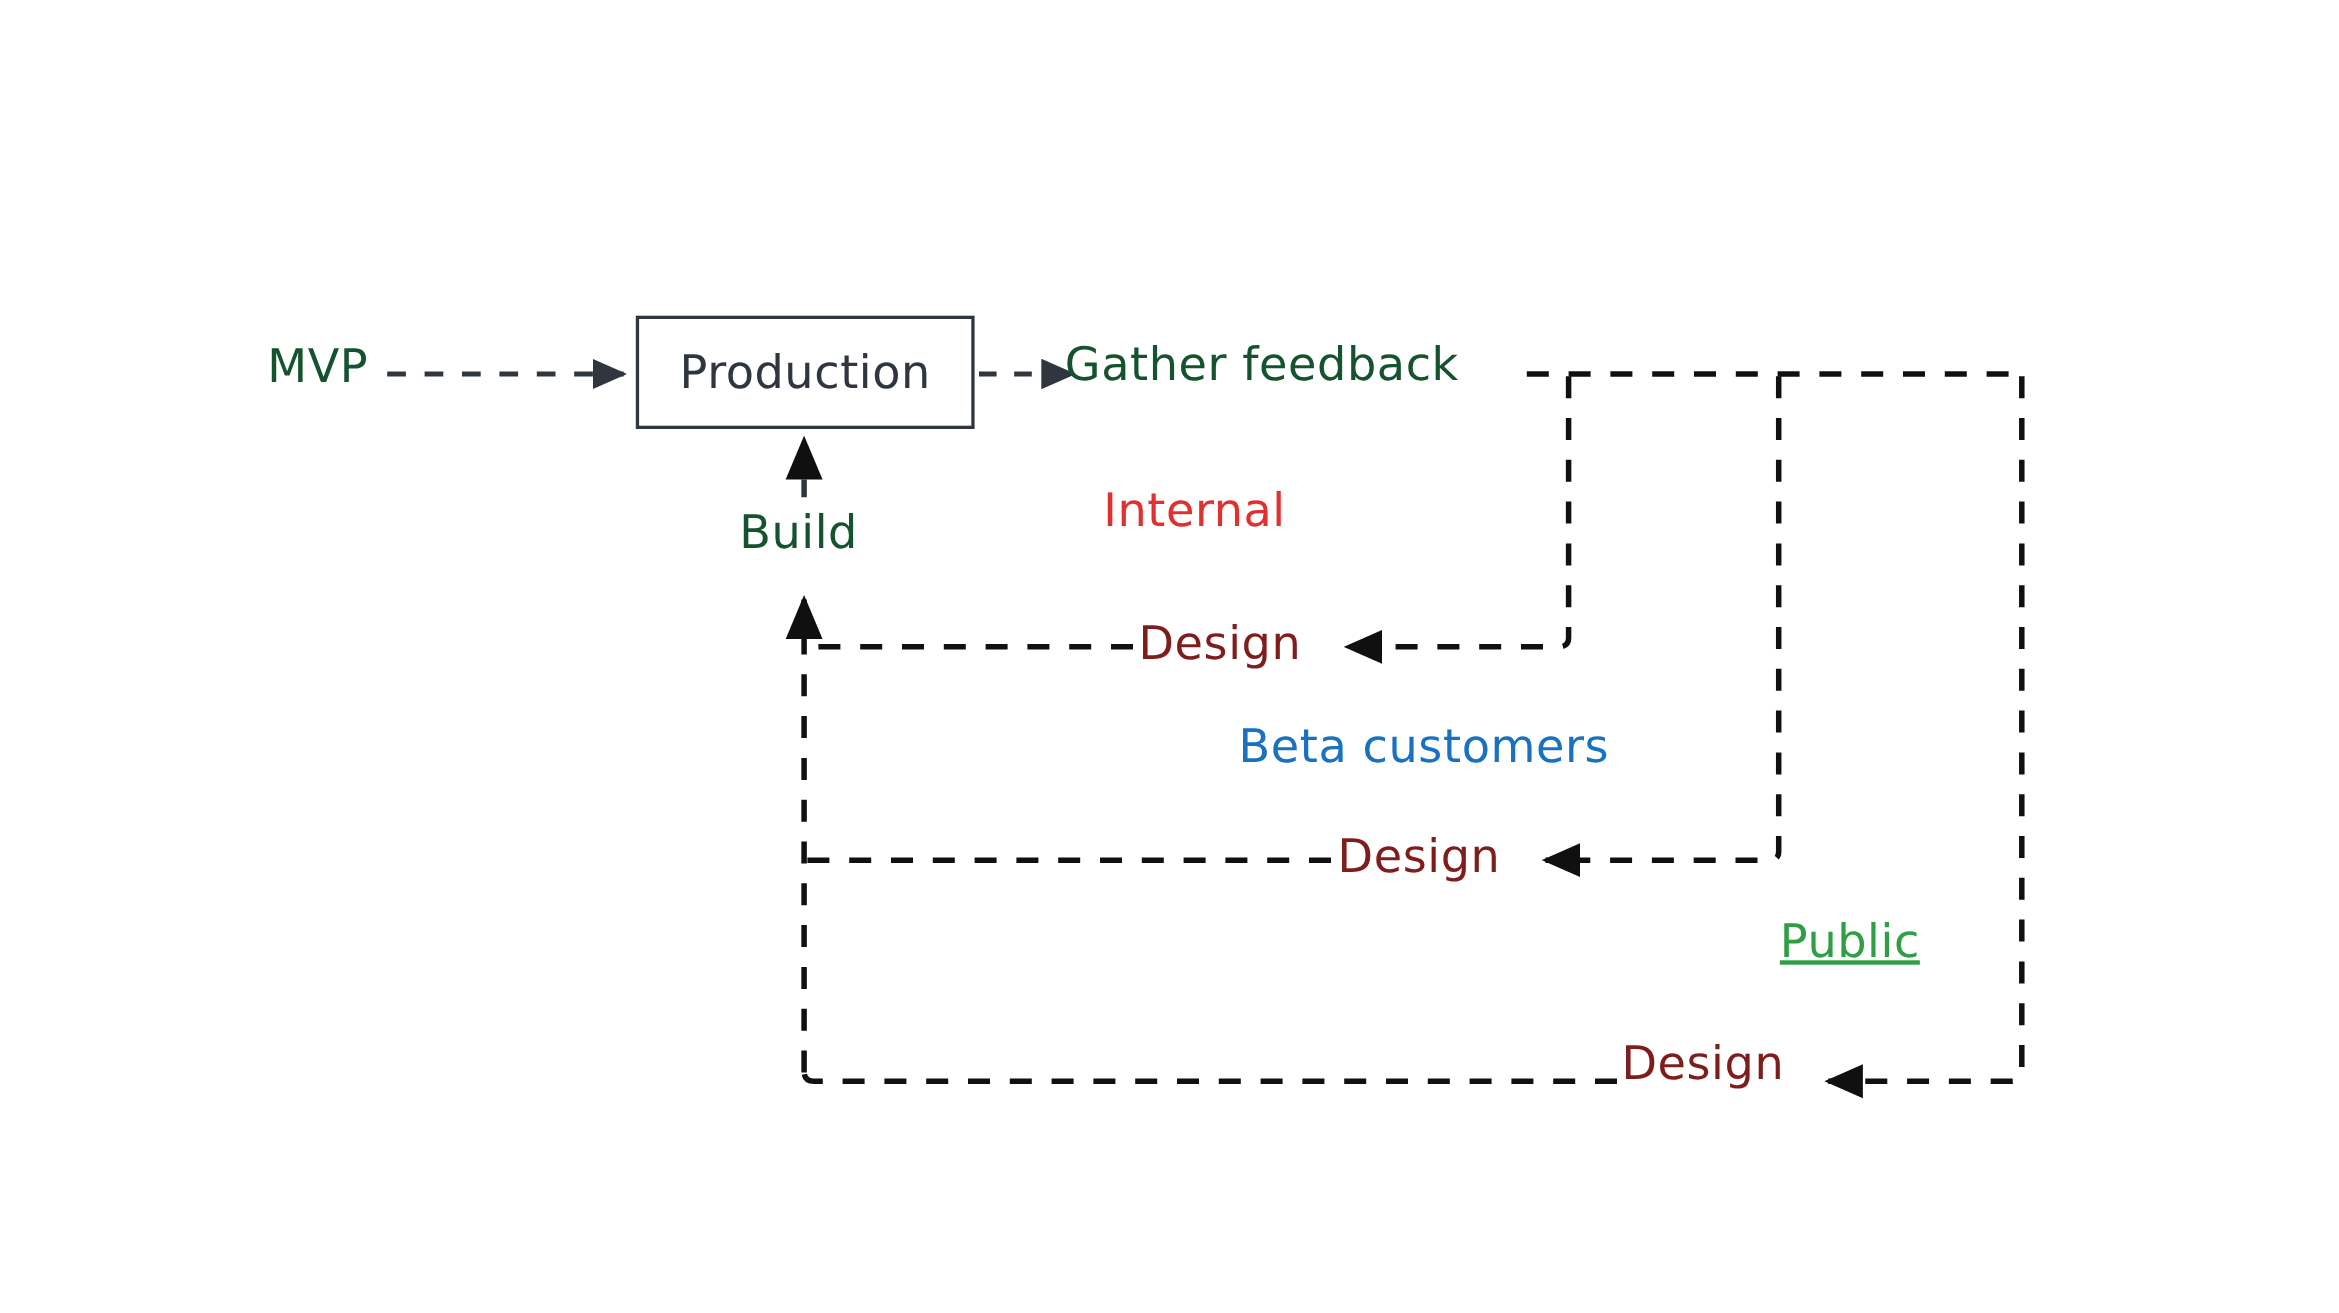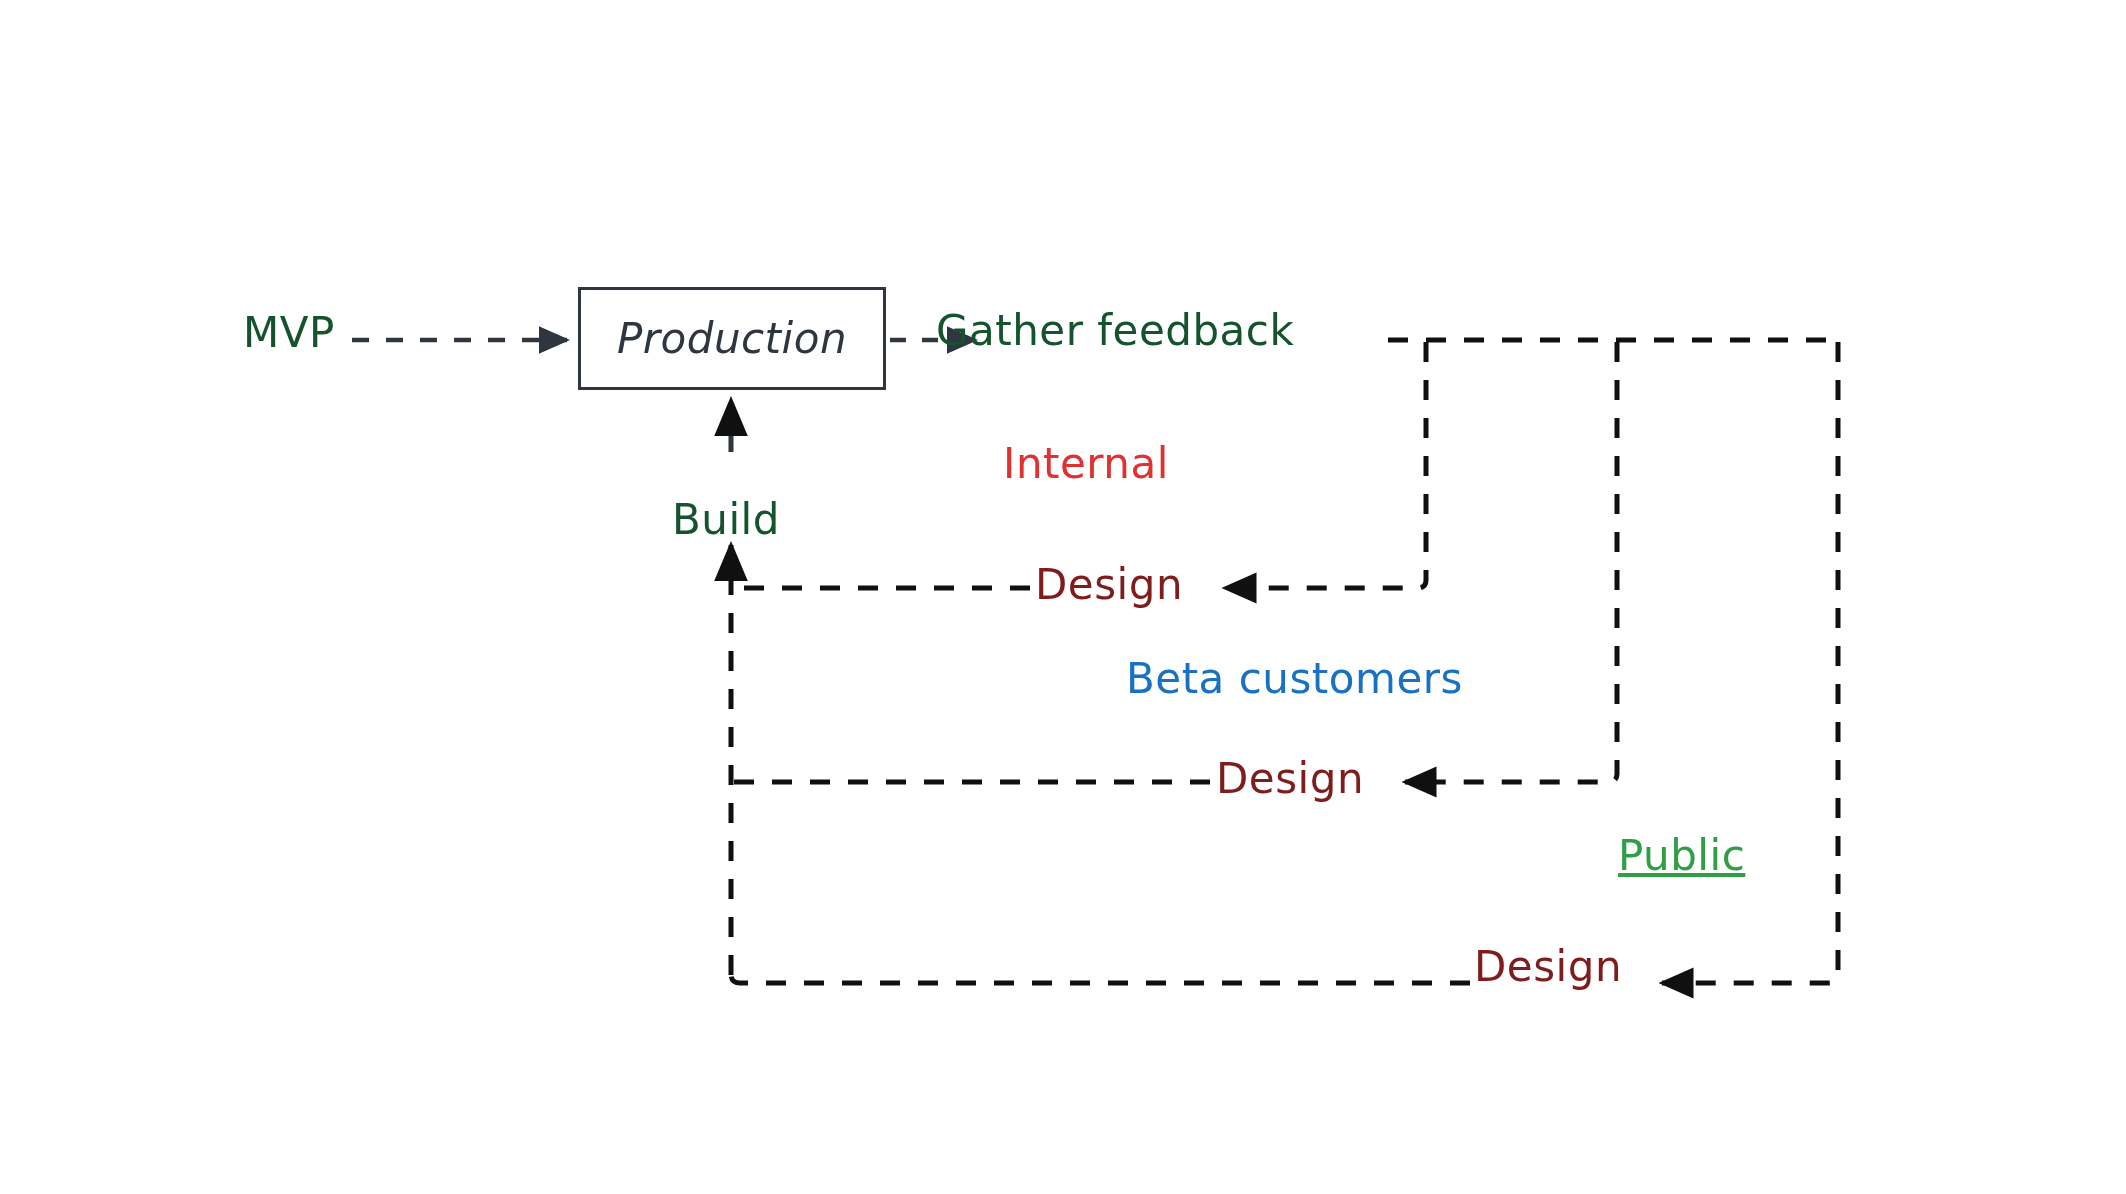--- a/index.html
+++ b/index.html
@@ -40,31 +40,30 @@
     color: #7f1d1d;
   }
   .prod-box {
     position: absolute;
     box-sizing: border-box;
     border: 3px solid #2f3640;
     background: #ffffff;
     display: flex;
     align-items: center;
     justify-content: center;
-    font-style: italic;
   }
   .prod-box .prod-text {
     font-family: "DejaVu Sans", sans-serif;
     color: #2f3640;
     white-space: nowrap;
     letter-spacing: 0.5px;
   }
   .lbl-mvp   { left: 243px;  top: 312px;  font-size: 42px; }
-  .lbl-gather{ left: 936px;  top: 310px;  font-size: 42px; }
-  .lbl-build { left: 672px;  top: 463px;  font-size: 42px; margin-top: 36px; }
+  .lbl-gather{ left: 968px;  top: 310px;  font-size: 42px; }
+  .lbl-build { left: 672px;  top: 463px;  font-size: 42px; }
   .lbl-internal { left: 1003px; top: 443px; font-size: 42px; }
   .lbl-beta  { left: 1126px; top: 658px; font-size: 42px; }
   .lbl-public{ left: 1618px; top: 835px; font-size: 42px; text-decoration: underline; }
   .lbl-design-1 { left: 1035px; top: 564px; font-size: 42px; }
   .lbl-design-2 { left: 1216px; top: 758px; font-size: 42px; }
   .lbl-design-3 { left: 1474px; top: 946px; font-size: 42px; }
   .c-red   { color: #e03131; }
   .c-blue  { color: #1971c2; }
   .c-green { color: #2f9e44; }
 </style>

